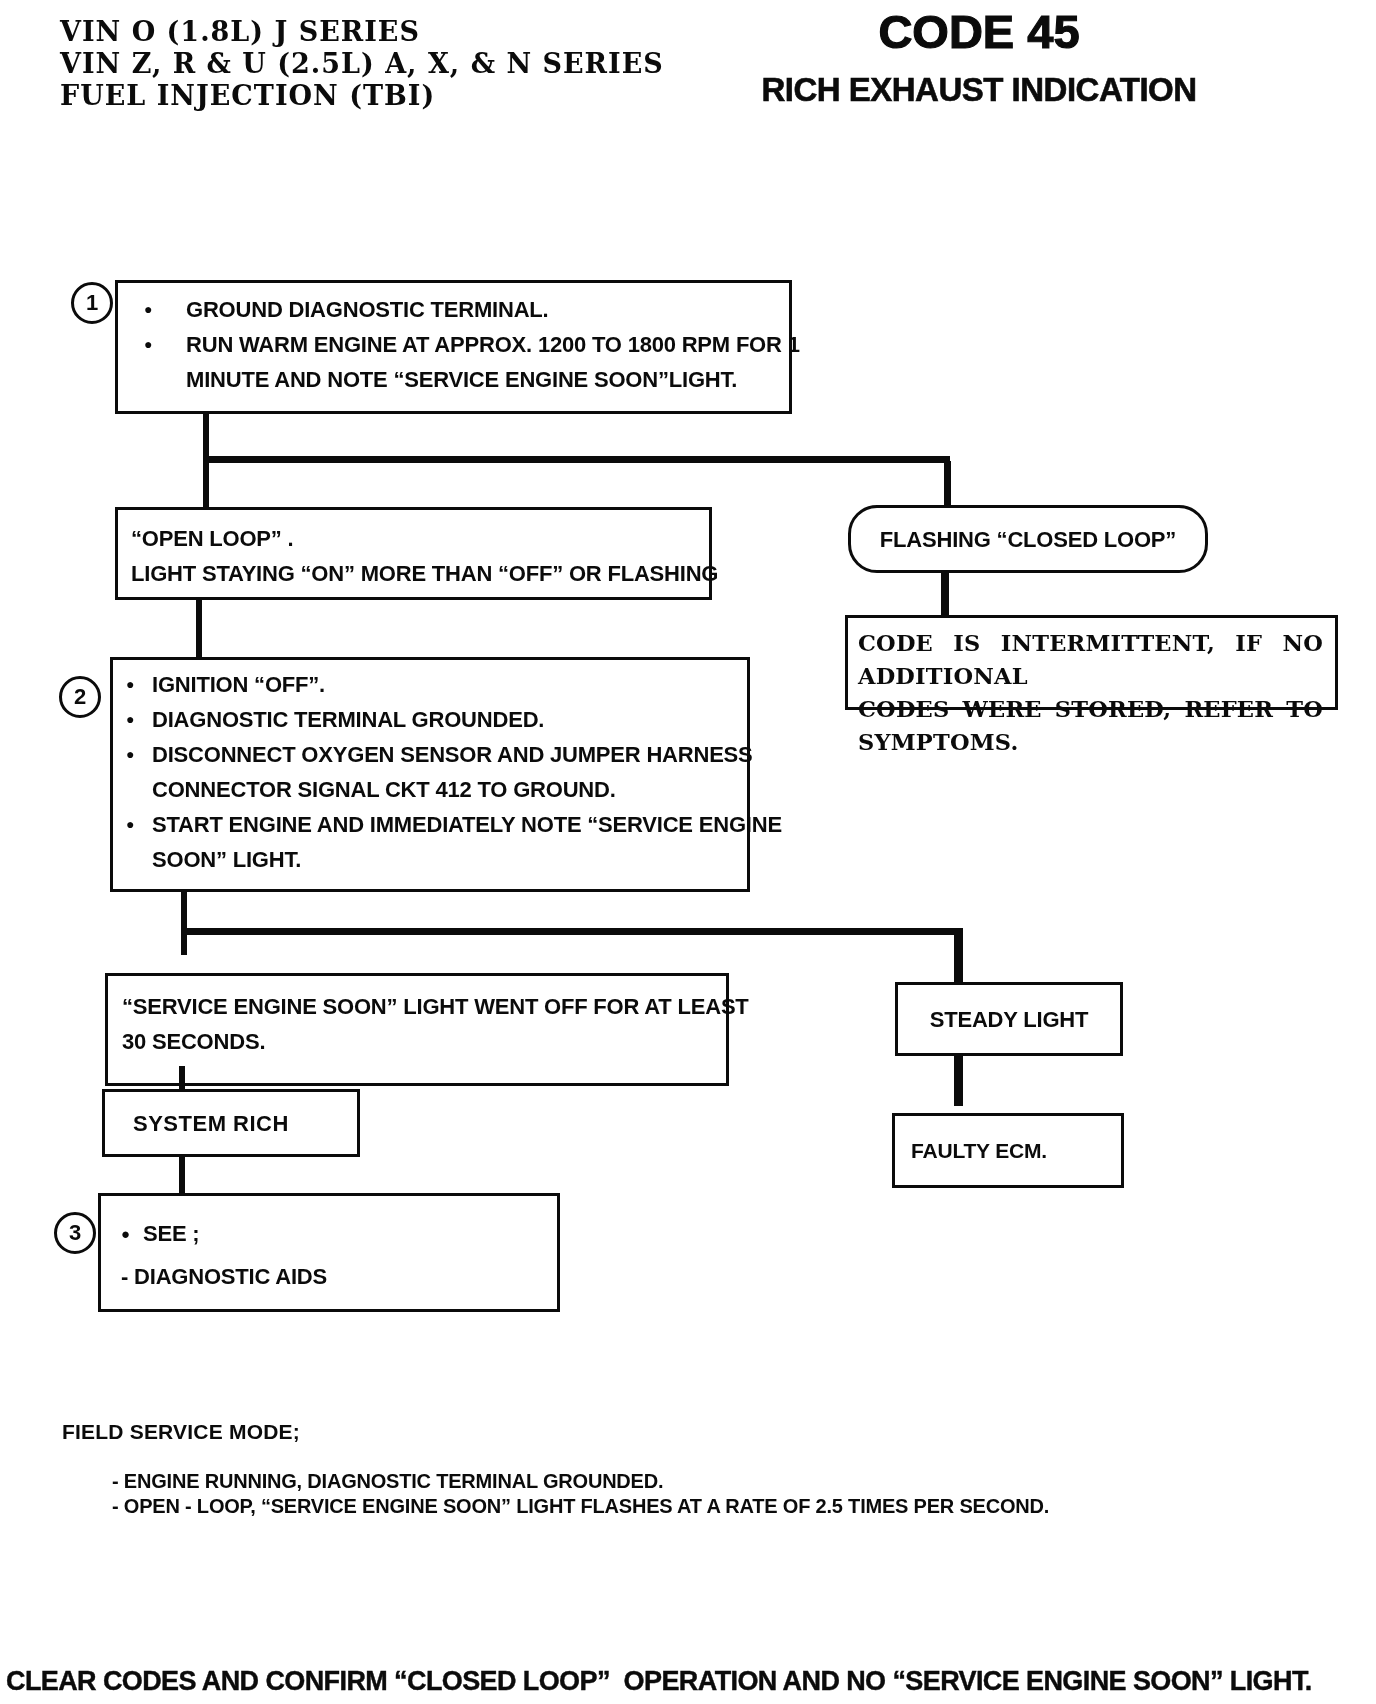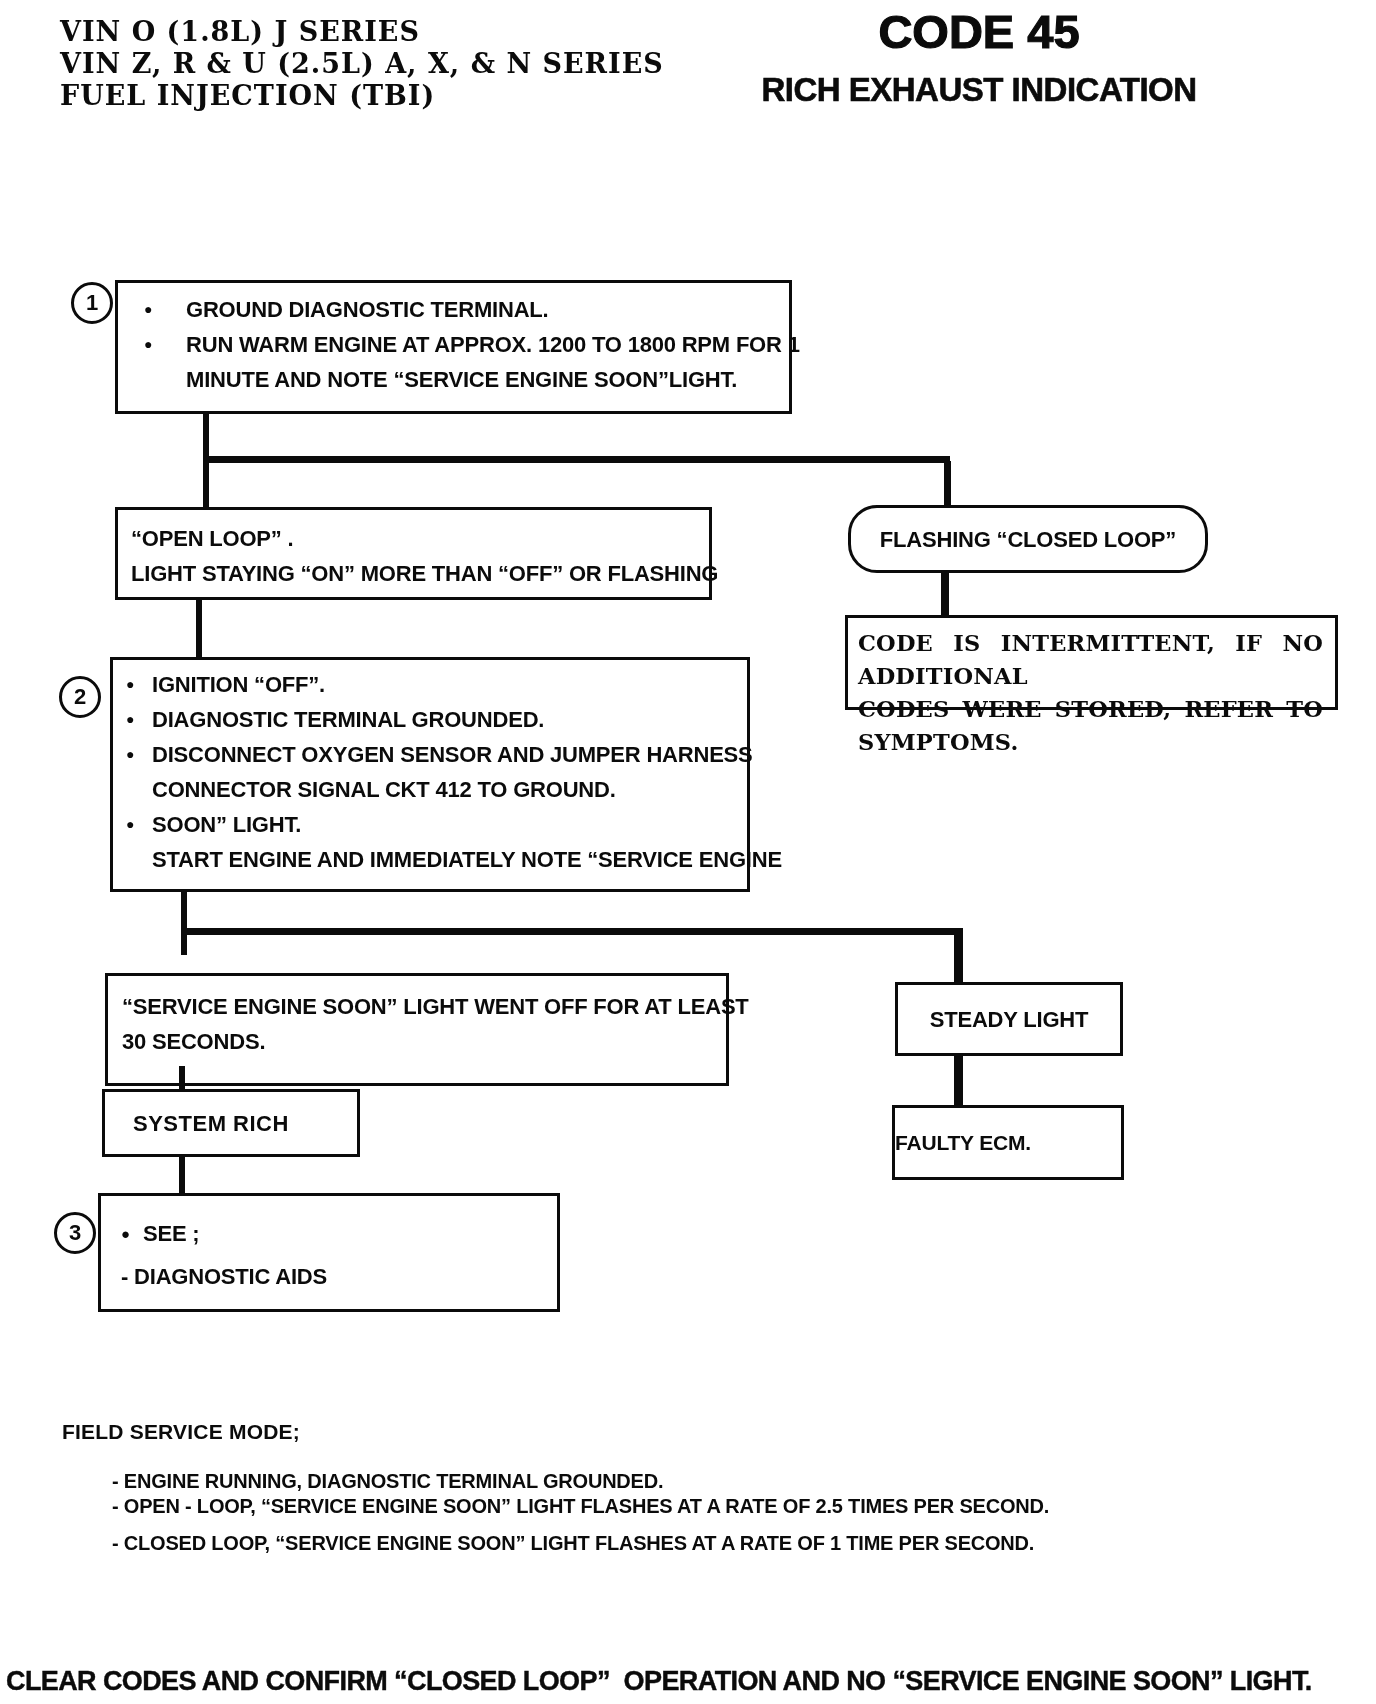--- a/index.html
+++ b/index.html
@@ -52,21 +52,21 @@
   .box-openloop{padding:11px 8px 0 13px;white-space:nowrap;}
   .box-closedloop{display:flex;align-items:center;justify-content:center;white-space:nowrap;border-radius:29px;}
   .box-intermittent{
     font-family:"DejaVu Serif","Liberation Serif",serif;
     font-weight:600;font-size:22.5px;line-height:33px;letter-spacing:0.2px;
     padding:9px 12px 0 10px;
   }
   .justline{text-align:justify;text-align-last:justify;}
   .box-lightoff{padding:13px 8px 0 14px;white-space:nowrap;}
   .box-steady{display:flex;align-items:center;justify-content:center;white-space:nowrap;}
-  .box-faulty{display:flex;align-items:center;white-space:nowrap;font-size:21px;}
+  .box-faulty{display:flex;align-items:center;padding-left:16px;white-space:nowrap;font-size:21px;margin-top:8px;}
   .box-sysrich{display:flex;align-items:center;padding-left:28px;white-space:nowrap;letter-spacing:0.5px;}
   .box-step3{padding:16px 0 0 20px;line-height:43px;}
   .box-step3 .see-row{display:flex;align-items:flex-start;}
   .box-step3 .bdot{width:22px;line-height:43px;font-size:15px;}
   
   .notes-heading{position:absolute;left:62px;top:1420px;font-weight:700;font-size:21px;letter-spacing:0.2px;white-space:nowrap;}
   .note-item{position:absolute;left:112px;font-weight:700;font-size:20px;letter-spacing:-0.2px;white-space:nowrap;}
   .footer-note{
     position:absolute;left:6px;top:1666px;
     font-weight:700;font-size:27px;letter-spacing:-0.6px;
@@ -150,22 +150,22 @@
     <div class="brow">
       <span class="bdot">●</span>
       <div class="blines">
         <div>DISCONNECT OXYGEN SENSOR AND JUMPER HARNESS</div>
         <div>CONNECTOR SIGNAL CKT 412 TO GROUND.</div>
       </div>
     </div>
     <div class="brow">
       <span class="bdot">●</span>
       <div class="blines">
+        <div>START ENGINE AND IMMEDIATELY NOTE “SERVICE ENGINE</div>
         <div>SOON” LIGHT.</div>
-        <div>START ENGINE AND IMMEDIATELY NOTE “SERVICE ENGINE</div>
       </div>
     </div>
   </div>
 
   <div class="conn" style="left:181px;top:890px;width:6px;height:43px;"></div>
   <div class="conn" style="left:181px;top:928px;width:782px;height:7px;"></div>
   <div class="conn" style="left:181px;top:933px;width:6px;height:22px;"></div>
   <div class="conn" style="left:954px;top:933px;width:9px;height:49px;"></div>
 
   <div class="box box-lightoff" style="left:105px;top:955px;width:624px;height:113px;margin-top:18px;">
@@ -198,17 +198,16 @@
     <div class="see-row">
       <span class="bdot">●</span>
       <div>SEE ;</div>
     </div>
     <div>- DIAGNOSTIC AIDS</div>
   </div>
 
   <div class="notes-heading">FIELD SERVICE MODE;</div>
   <div class="note-item" style="top:1458px;margin-top:12px;">- ENGINE RUNNING, DIAGNOSTIC TERMINAL GROUNDED.</div>
   <div class="note-item" style="top:1495px;">- OPEN - LOOP, “SERVICE ENGINE SOON” LIGHT FLASHES AT A RATE OF 2.5 TIMES PER SECOND.</div>
-  <div class="note-item" style="top:1532px;">- CLOSED LOOP, “SERVICE ENGINE SOON” LIGHT FLASHES AT A RATE OF 1 TIME PER SECOND.</div>
 
   <div class="footer-note">CLEAR CODES AND CONFIRM “CLOSED LOOP”  OPERATION AND NO “SERVICE ENGINE SOON” LIGHT.</div>
 
 </div>
 
 </body></html>

